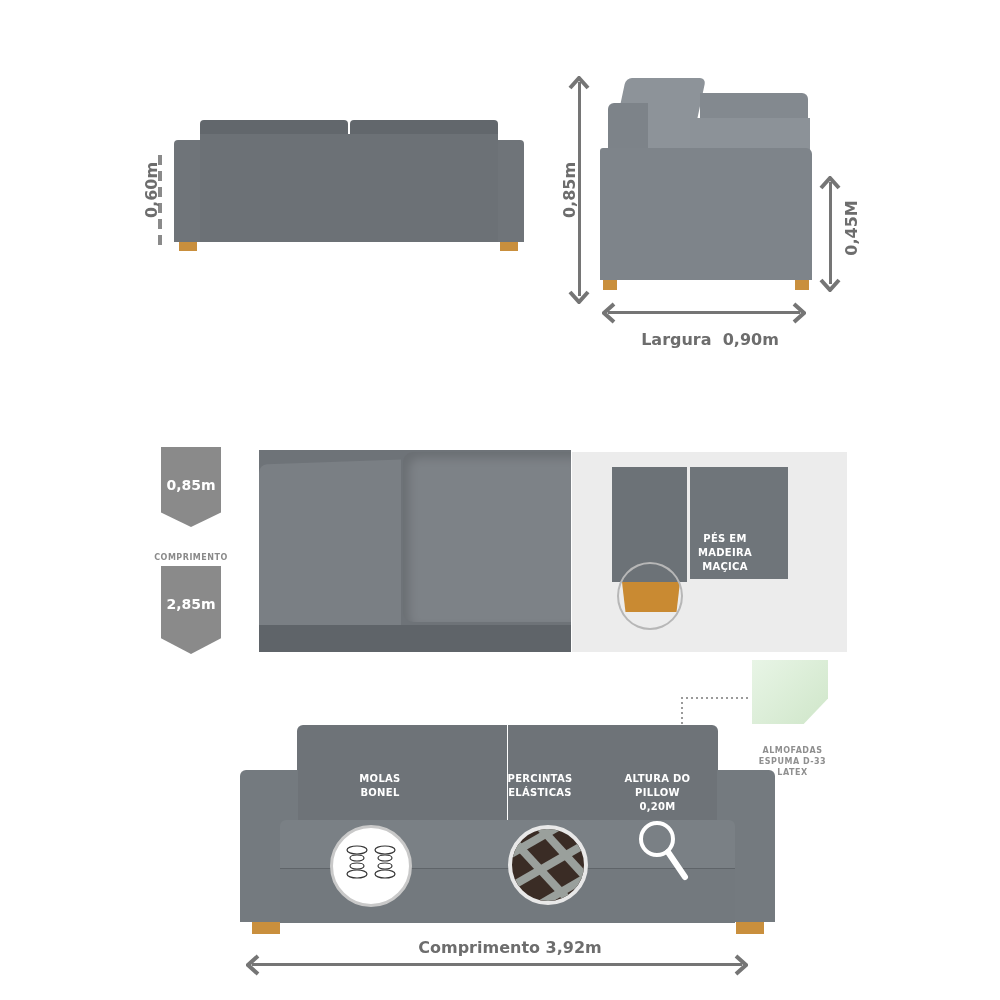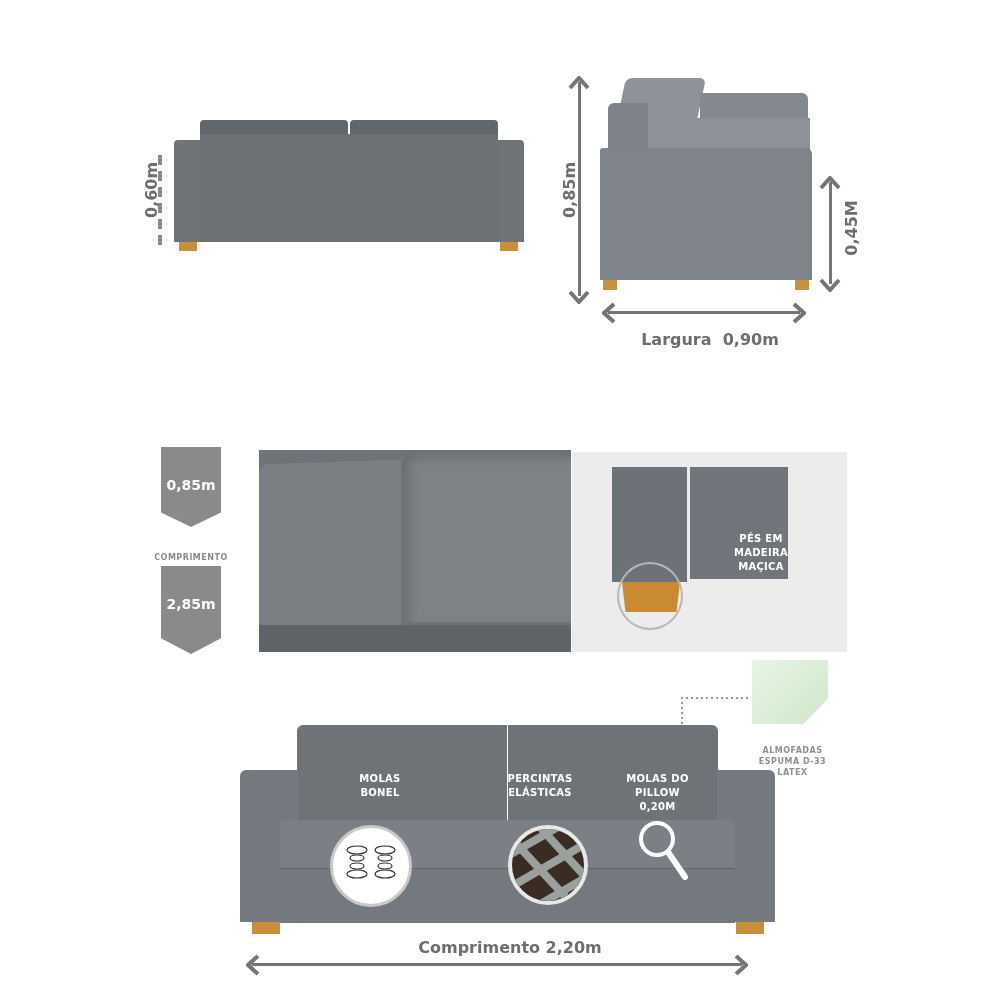--- a/index.html
+++ b/index.html
@@ -91,21 +91,21 @@
   <div class="abs" style="left:0;top:12px;width:142px;height:190px;background:#7a7f84;border-radius:8px 0 0 0;transform:skewY(-2deg);"></div>
   <div class="abs" style="left:144px;top:2px;width:170px;height:170px;background:#7d8287;border-radius:10px 0 0 10px;box-shadow:inset 6px 6px 10px rgba(0,0,0,0.15);"></div>
   <div class="abs" style="left:0;top:175px;width:312px;height:30px;background:#5f6469;"></div>
 </div>
 
 <div class="abs" style="left:572px;top:452px;width:275px;height:200px;background:#ececec;">
   <div class="abs" style="left:40px;top:15px;width:75px;height:115px;background:#6c7277;"></div>
   <div class="abs" style="left:118px;top:15px;width:98px;height:112px;background:#6f757a;"></div>
   <div class="abs" style="left:50px;top:130px;width:58px;height:30px;background:#c98a32;clip-path:polygon(0 0,100% 0,94% 100%,6% 100%);"></div>
   <div class="abs" style="left:45px;top:110px;width:62px;height:64px;border:2px solid #b7b7b7;border-radius:50%;"></div>
-  <div class="abs white-label" style="left:118px;top:80px;width:70px;padding-left:36px;">
+  <div class="abs white-label" style="left:118px;top:80px;width:70px;">
     <div>PÉS EM</div>
     <div>MADEIRA</div>
     <div>MAÇICA</div>
   </div>
 </div>
 
 <div class="abs" style="left:752px;top:660px;width:76px;height:64px;background:linear-gradient(135deg,#e8f5e6,#cfe6c9);clip-path:polygon(0 0,100% 0,100% 60%,68% 100%,0 100%);"></div>
 <div class="abs" style="left:681px;top:697px;width:70px;height:2px;background:repeating-linear-gradient(to right,#9a9a9a 0 2px,transparent 2px 5px);"></div>
 <div class="abs" style="left:681px;top:697px;width:2px;height:58px;background:repeating-linear-gradient(to bottom,#9a9a9a 0 2px,transparent 2px 5px);"></div>
 <div class="abs badge-label" style="left:755px;top:745px;width:75px;line-height:11px;color:#8f8f8f;text-align:center;">
@@ -158,33 +158,33 @@
         <line x1="-10" y1="30" x2="60" y2="-10"></line>
           <line x1="-5" y1="60" x2="75" y2="14"></line>
           <line x1="20" y1="80" x2="85" y2="42"></line>
         <line x1="0" y1="10" x2="60" y2="75"></line>
           <line x1="25" y1="-5" x2="80" y2="55"></line>
       </g>
     </svg>
   </div>
 
   <div class="abs white-label" style="left:375px;top:47px;width:85px;">
-    <div>MOLAS DO</div>
+    <div>ALTURA DO</div>
     <div>PILLOW</div>
     <div>0,20M</div>
   </div>
   <div class="abs" style="left:395px;top:92px;width:60px;height:70px;">
     <svg width="60" height="70" viewBox="0 0 60 70">
       <circle cx="22" cy="22" r="16" fill="none" stroke="#ffffff" stroke-width="4"></circle>
       <line x1="33" y1="35" x2="50" y2="60" stroke="#ffffff" stroke-width="6" stroke-linecap="round"></line>
     </svg>
   </div>
 </div>
 
-<div class="abs dim-text" style="left:380px;top:938px;width:260px;font-size:16px;text-align:center;">Comprimento 2,20m</div>
+<div class="abs dim-text" style="left:380px;top:938px;width:260px;font-size:16px;text-align:center;">Comprimento 3,92m</div>
 <div class="abs" style="left:248px;top:958px;width:498px;height:14px;">
   <div class="abs" style="left:4px;top:5px;width:490px;height:3px;background:#757575;"></div>
   <svg class="abs" style="left:-2px;top:-4px;" width="14" height="22">
       <polyline points="12,2 2,11 12,20" fill="none" stroke="#757575" stroke-width="4"></polyline>
     </svg>
   <svg class="abs" style="left:486px;top:-4px;" width="14" height="22">
       <polyline points="2,2 12,11 2,20" fill="none" stroke="#757575" stroke-width="4"></polyline>
     </svg>
 </div>
 

